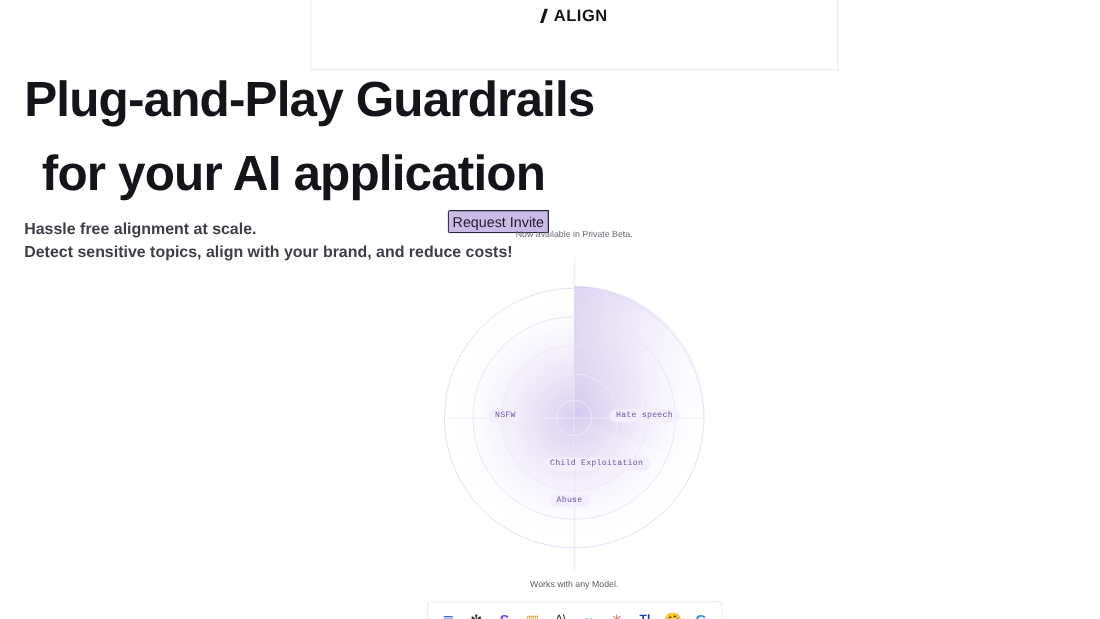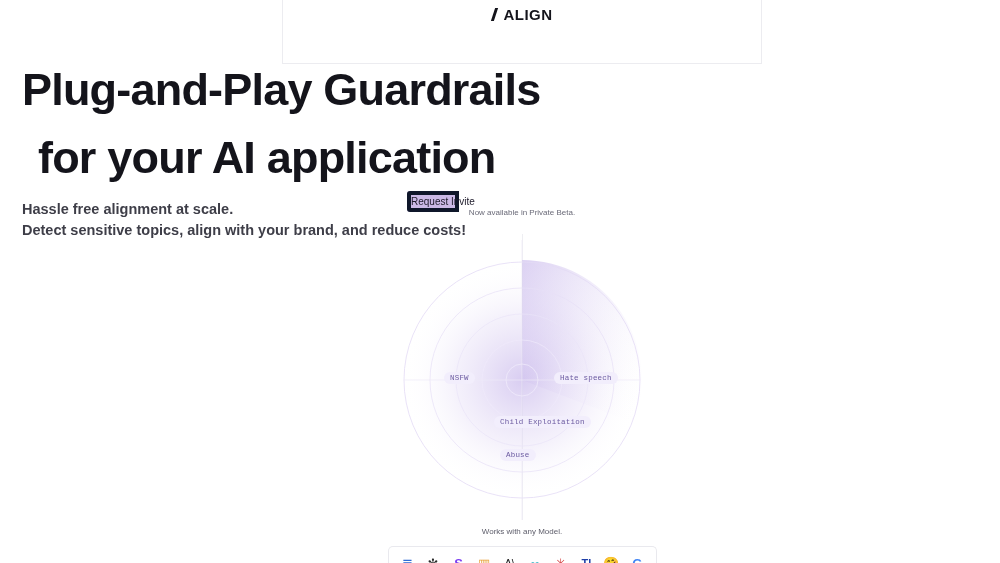--- a/index.html
+++ b/index.html
@@ -115,25 +115,25 @@
     border-right: none;
     background: #fff;
     font-size: 9.5px;
     color: #111;
     padding: 0 7px;
     font-family: "Liberation Sans", sans-serif;
     outline: none;
   }
   .email-input::placeholder { color: #a9a9b3; }
   .request-btn {
-    width: 52px;
-    border: 4px solid #0f172a;
+    width: 92px;
+    border: 1px solid #0f172a;
     background: #cbb9e6;
     color: #1d1a2a;
-    font-size: 10px;
+    font-size: 13px;
     font-family: "Liberation Sans", sans-serif;
     cursor: pointer;
     padding: 0;
     white-space: nowrap;
   }
   .beta-note {
     position: absolute;
     top: 208px; left: 0;
     width: 1000px;
     text-align: center;

